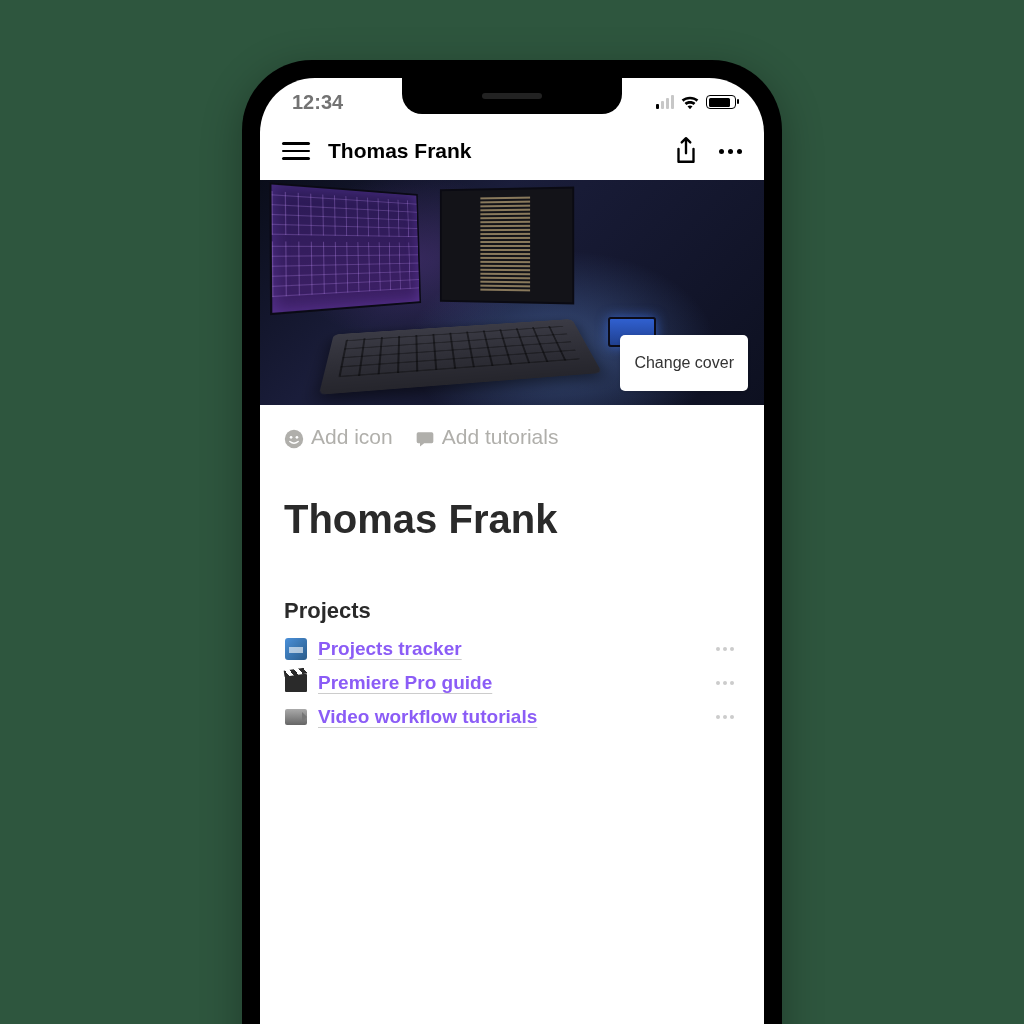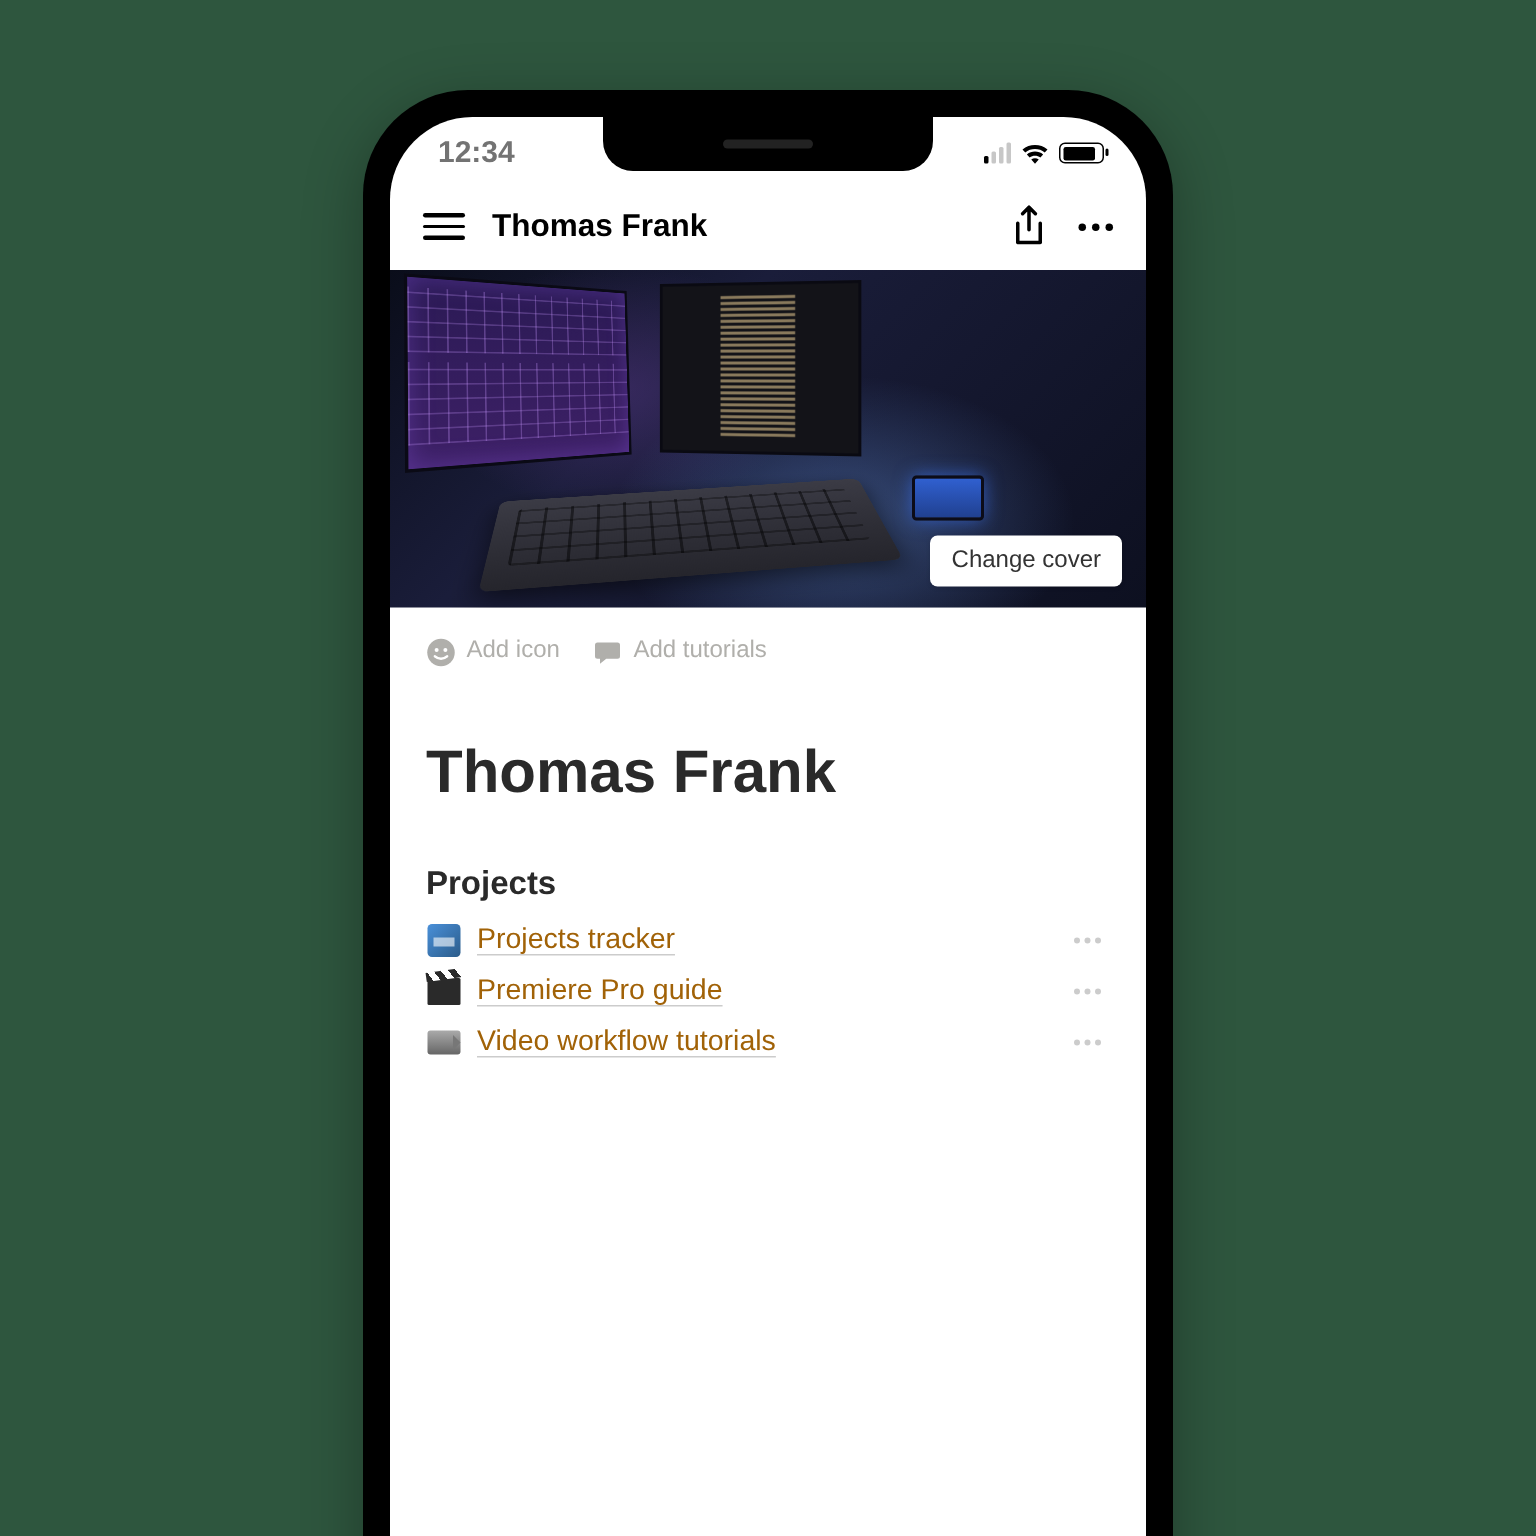--- a/index.html
+++ b/index.html
@@ -191,77 +191,77 @@
     background: linear-gradient(180deg, #3060d0, #204090);
     border: 2px solid #0c0c18;
     border-radius: 3px;
     box-shadow: 0 0 12px rgba(60,120,255,0.6);
   }
   .change-cover-btn {
     position: absolute;
     bottom: 14px;
     right: 16px;
     background: #fff;
-    padding: 8px 14px;
+    padding: 19px 14px;
     border-radius: 5px;
     font-size: 16px;
     font-weight: 500;
     color: #333;
     cursor: pointer;
     box-shadow: 0 1px 3px rgba(0,0,0,0.15);
   }
   .page-actions {
     display: flex;
     gap: 22px;
     padding: 20px 24px 10px 24px;
   }
   .page-action {
     display: flex;
-    align-items: flex-start;
+    align-items: flex-end;
     gap: 7px;
     color: #b0afab;
-    font-size: 16px;
+    font-size: 21px;
     cursor: pointer;
   }
   .icon-smiley, .icon-chat {
     width: 20px;
     height: 20px;
     fill: #b0afab;
   }
   .page-title {
     font-size: 40px;
     font-weight: 800;
     color: #2a2a2a;
     padding: 38px 24px 28px 24px;
   }
   .section { padding: 0 24px; }
   .section-heading {
     font-size: 22px;
     font-weight: 700;
     color: #2a2a2a;
-    margin-top: 10px;
+    margin-top: 28px;
     margin-bottom: 8px;
   }
   .list-item {
     display: flex;
     align-items: center;
     padding: 5px 0;
   }
   .item-icon {
     width: 24px;
     height: 24px;
     margin-right: 10px;
     display: flex;
     align-items: center;
     justify-content: center;
   }
   .item-label {
     font-size: 19px;
-    color: #a16207;
-    font-weight: 400;
+    color: #8b5cf6;
+    font-weight: 700;
     text-decoration: underline;
     text-decoration-color: #ccc;
     text-underline-offset: 4px;
     flex: 1;
     cursor: pointer;
   }
   .item-dots { display: flex; gap: 3px; cursor: pointer; padding: 0 6px; }
   .item-dots span { width: 4px; height: 4px; border-radius: 50%; background: #ccc; }
   .emoji-tracker {
     width: 22px; height: 22px; border-radius: 3px;

